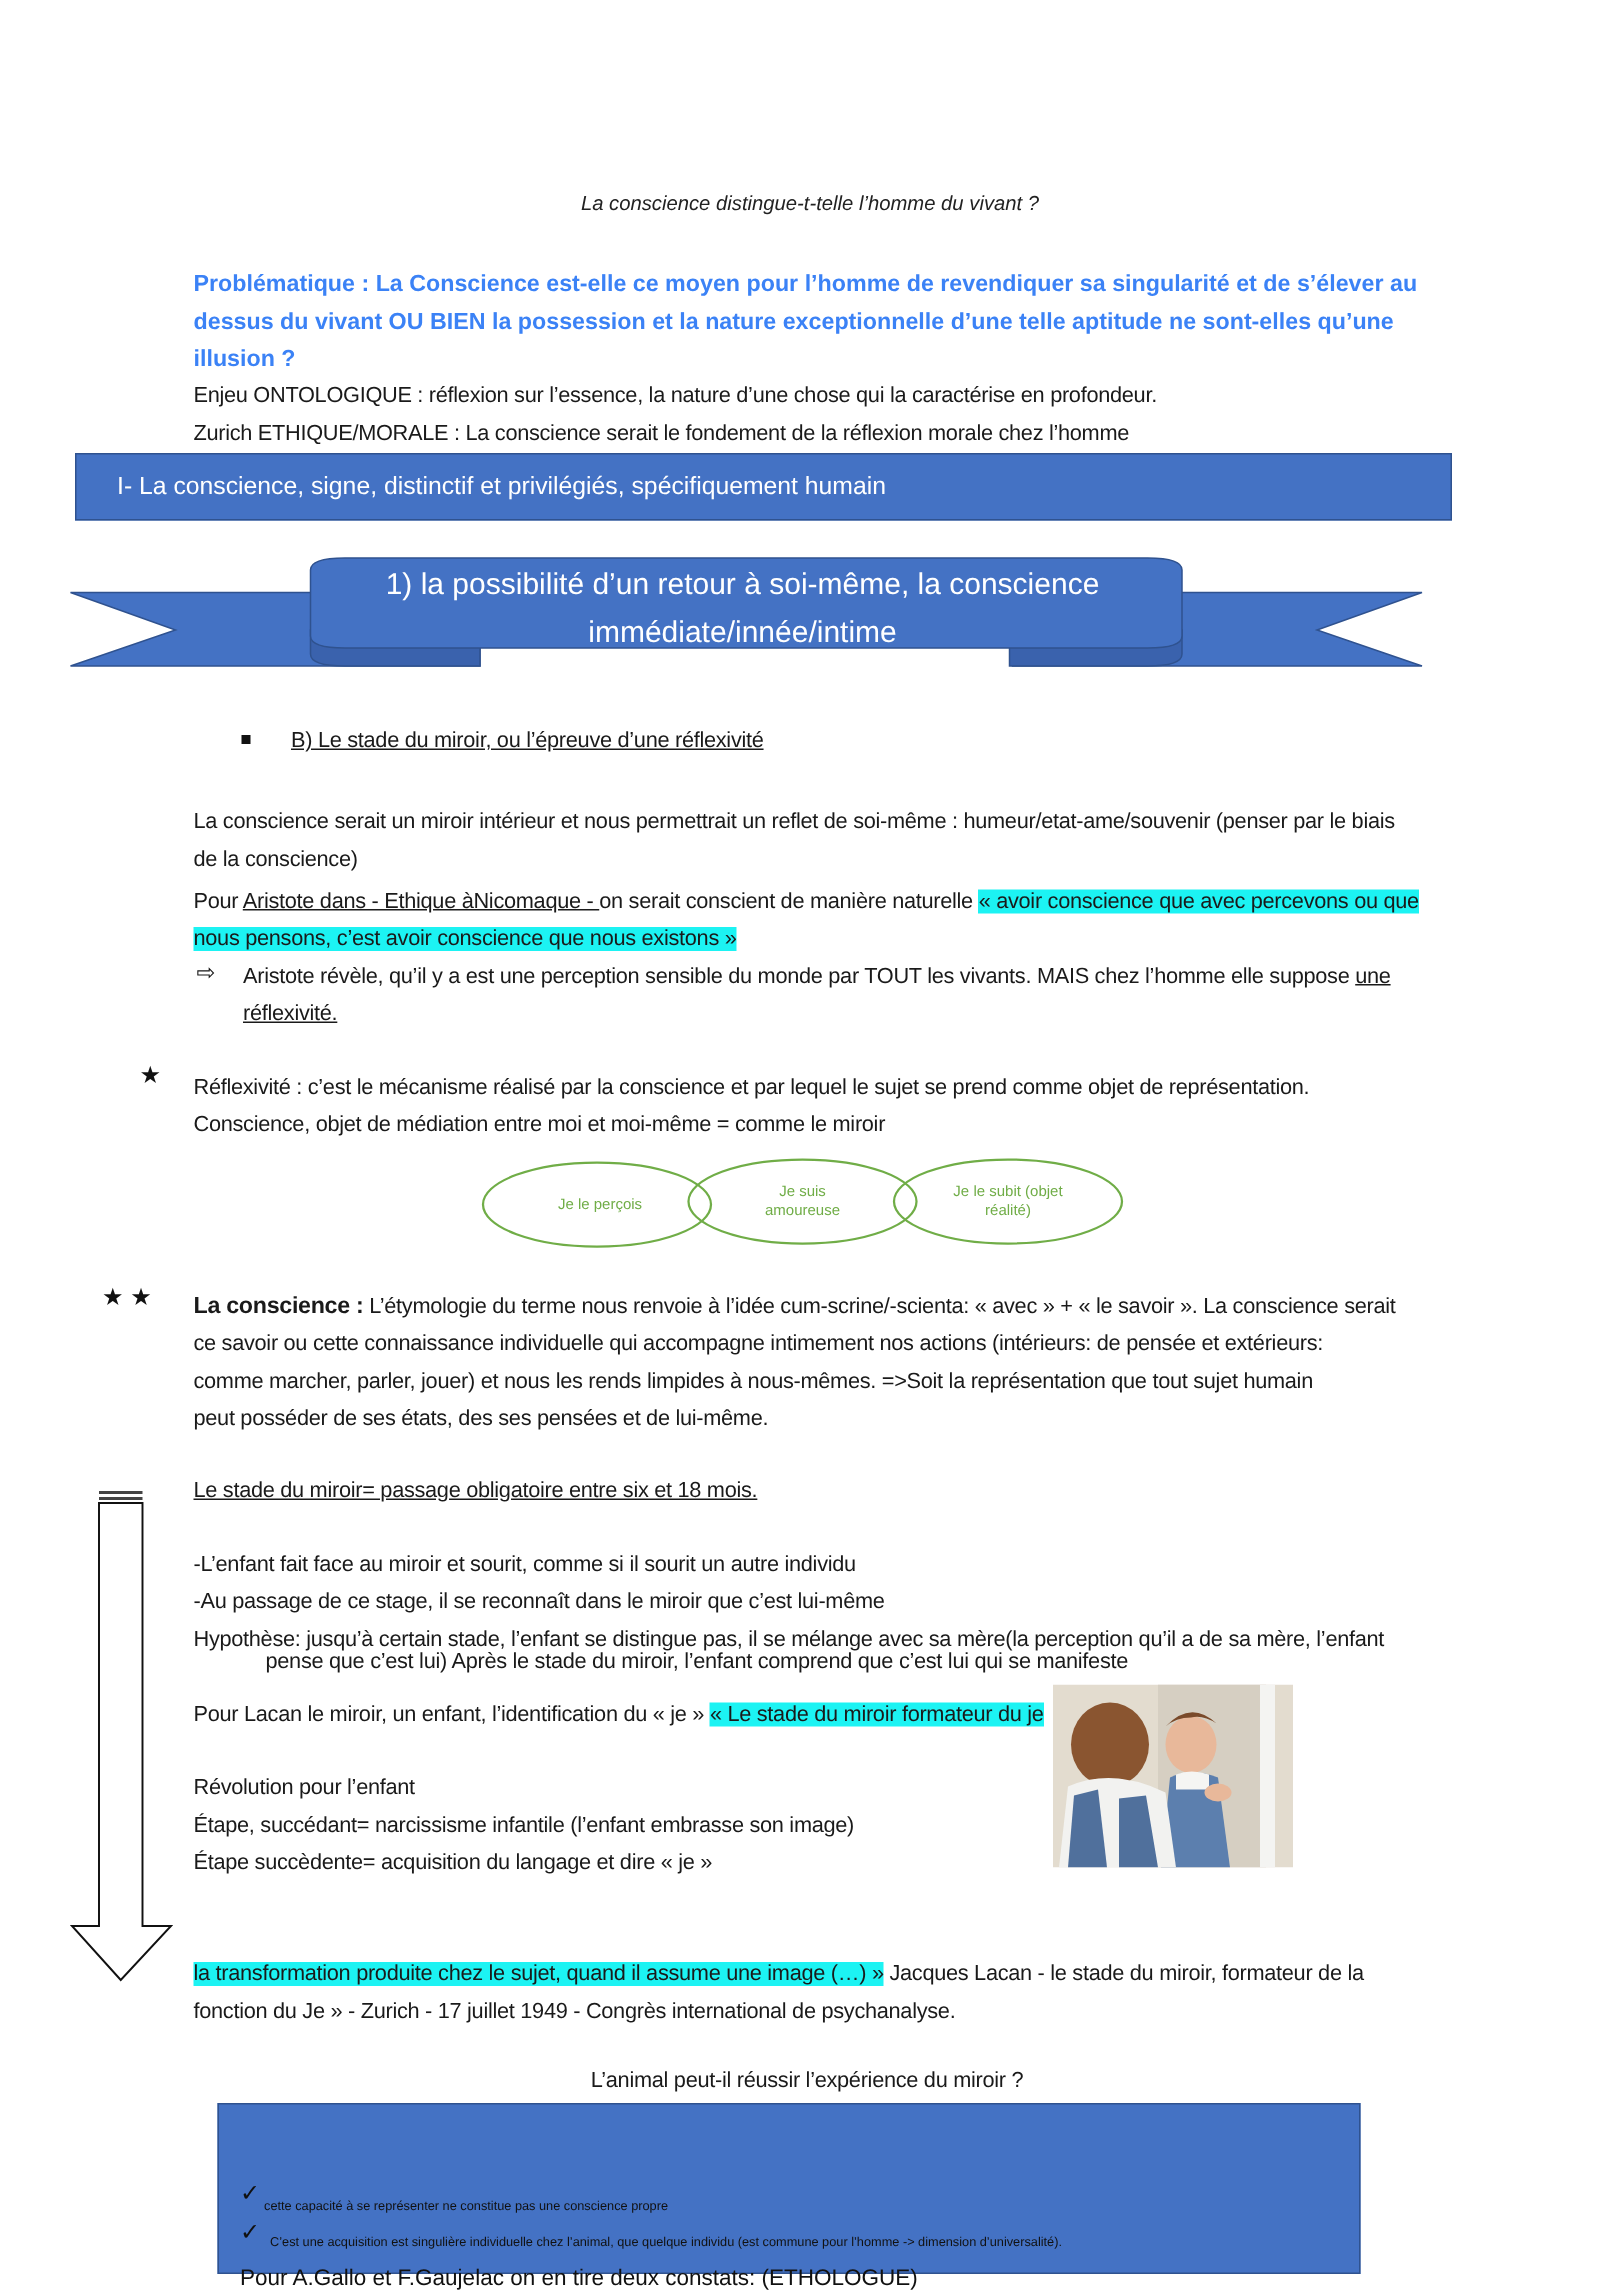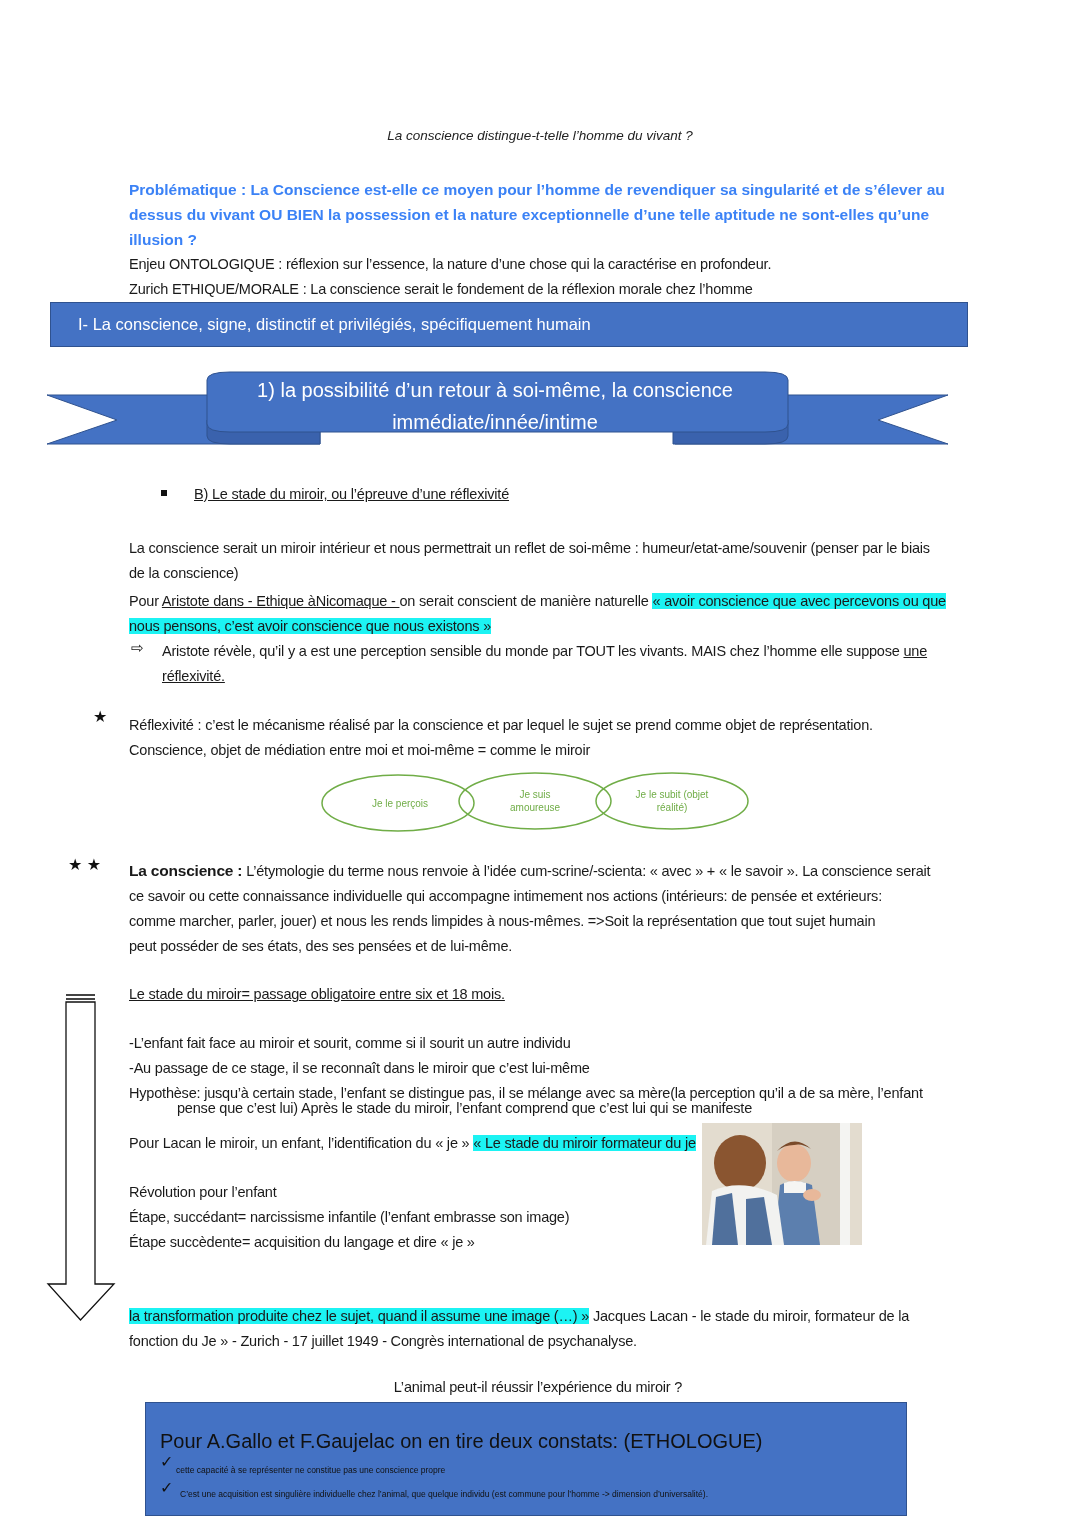--- a/index.html
+++ b/index.html
@@ -23,21 +23,21 @@
       left: 207px; top: 374px; width: 576px; height: 32px;
       color: #fff; font-size: 20px; line-height: 32px; text-align: center;
     }
     .bullet-sq { left: 161px; top: 490px; width: 6px; height: 6px; background: #111; }
     .star { font-size: 16px; color: #111; }
     .venn-label { color: #70ad47; font-size: 10px; text-align: center; line-height: 13px; }
     .box {
       left: 145px; top: 1402px; width: 762px; height: 114px;
       background: #4472c4; border: 1.5px solid #2f528f; box-sizing: border-box;
     }
-    .box-title { left: 160px; top: 1430px; font-size: 20px; color: #111; }
+    .box-title { left: 160px; top: 1510px; font-size: 15px; color: #111; }
     .box-item { font-size: 8.5px; color: #111; }
     .check { font-size: 16px; color: #111; }
   </style>
 </head>
 <body>
 
 <div>
 
   <div class="abs title">La conscience distingue-t-telle l’homme du vivant ?</div>
 

